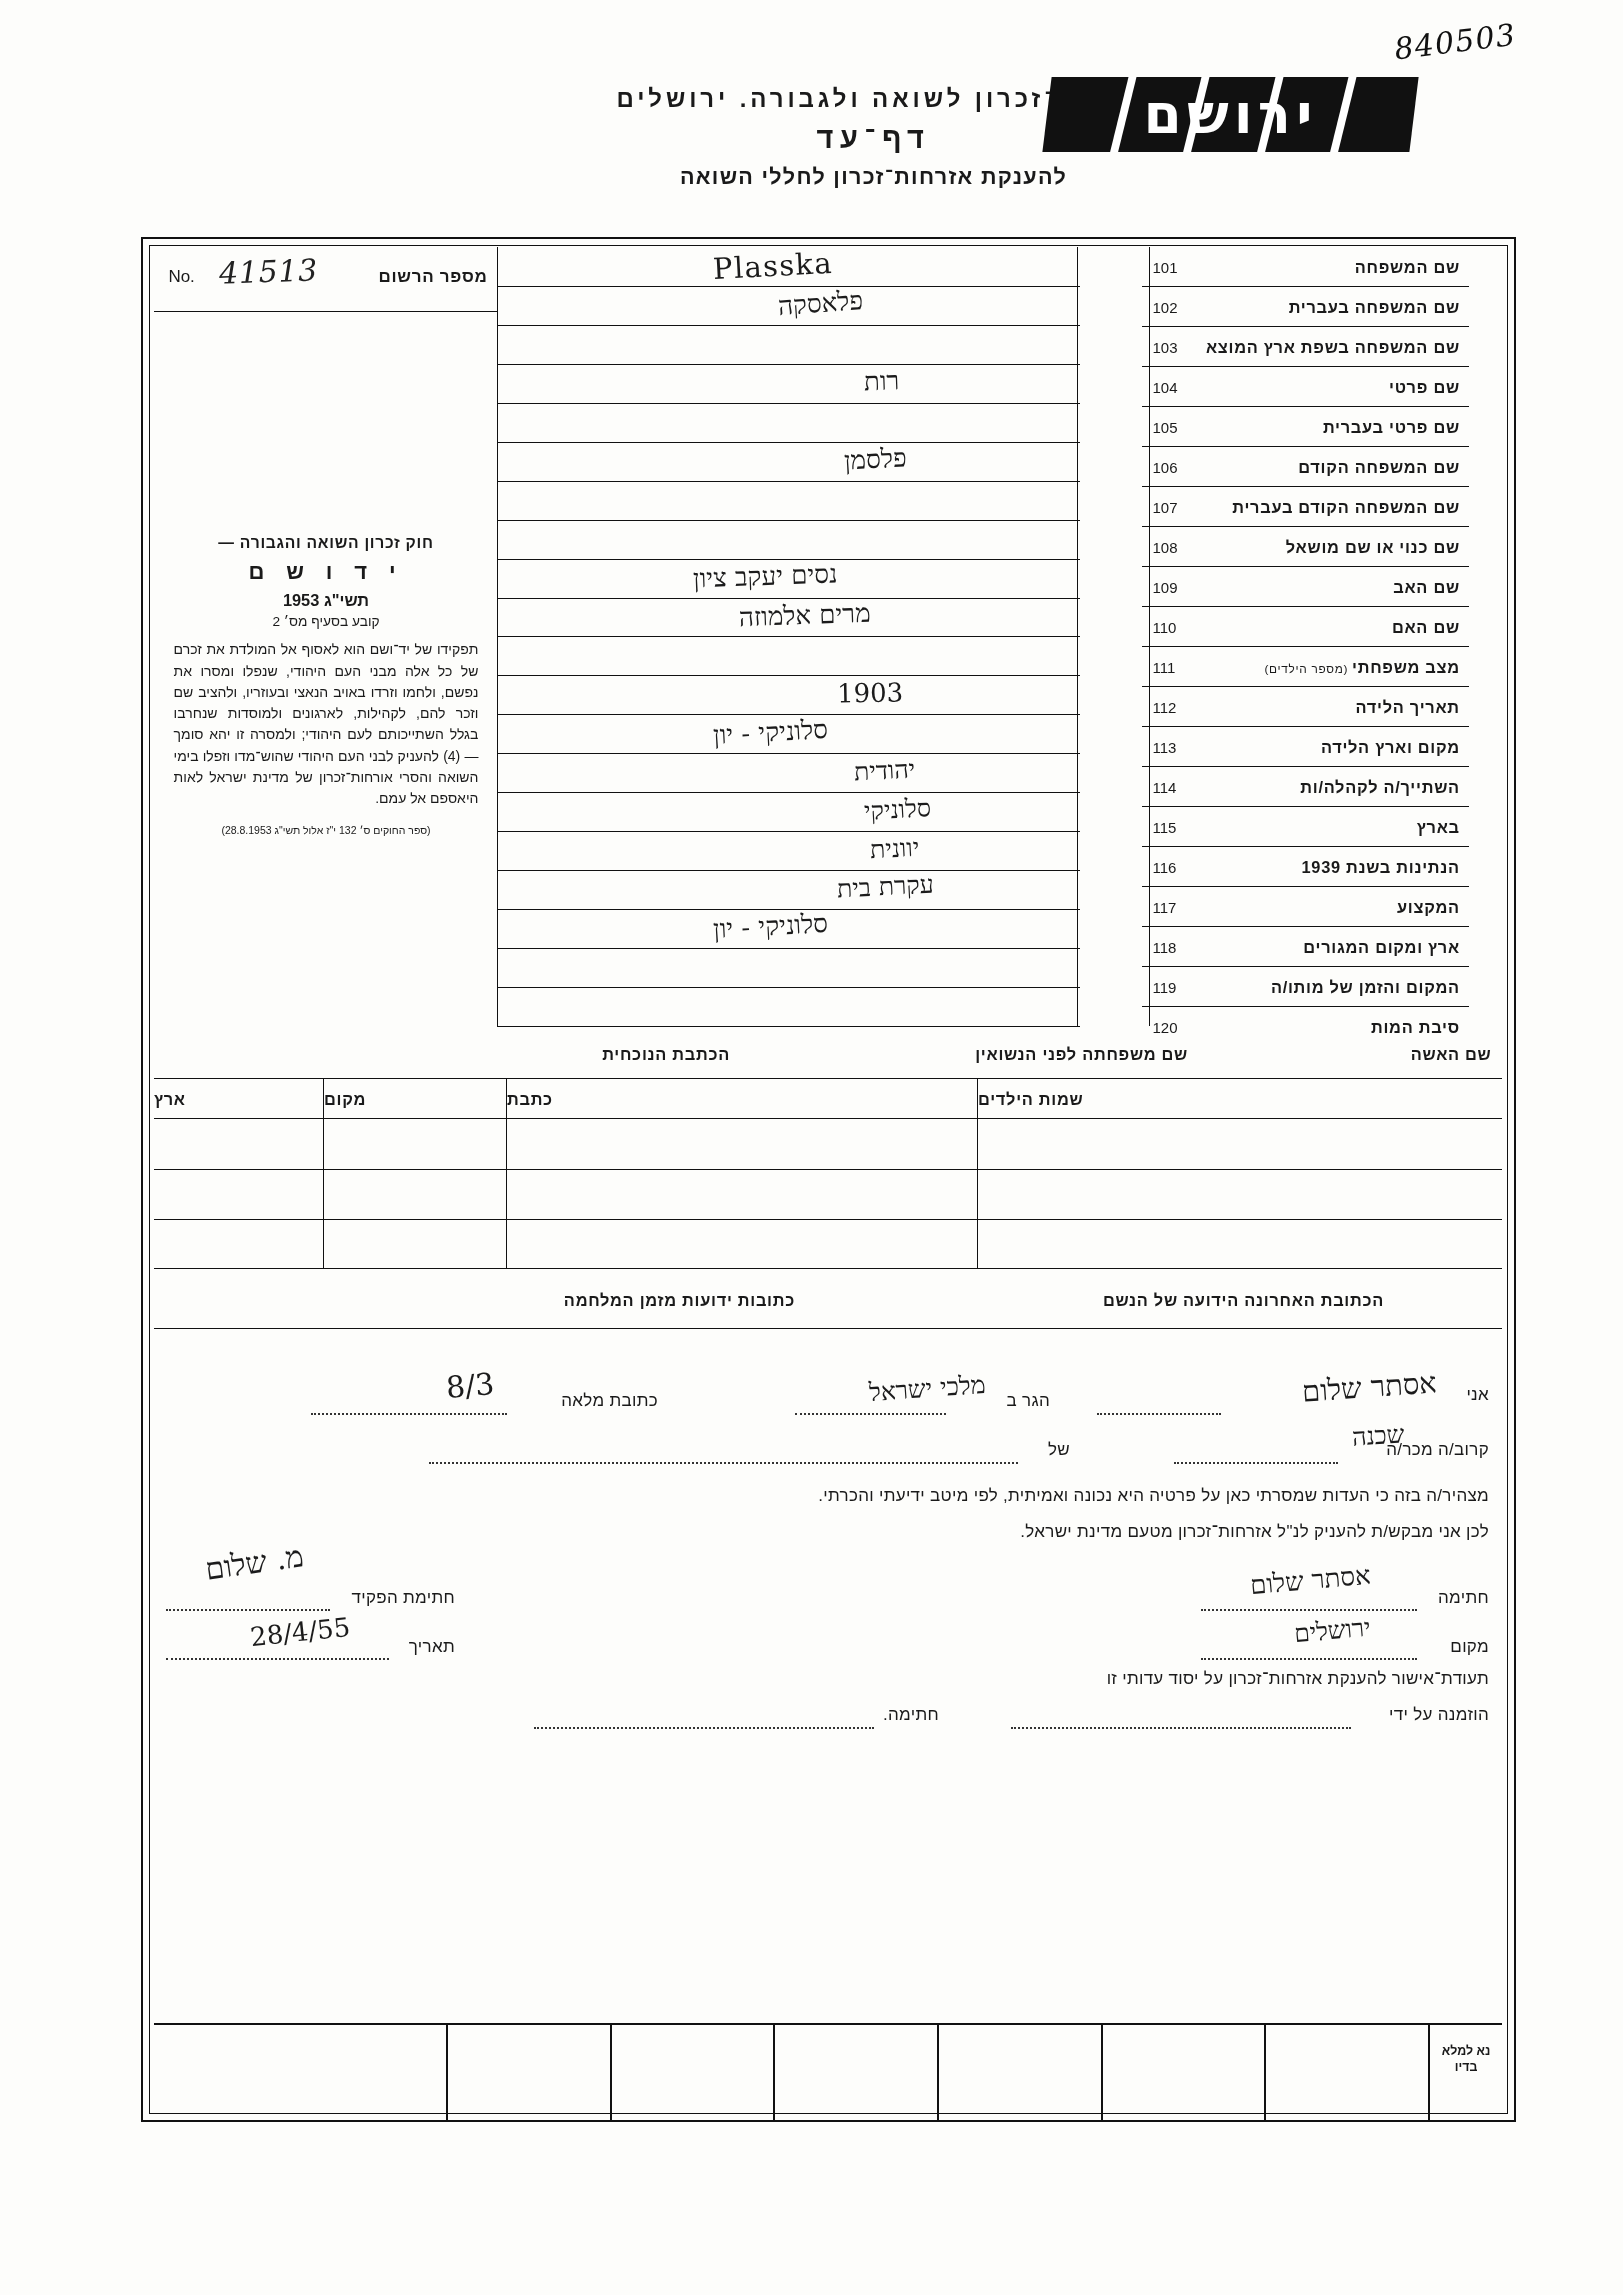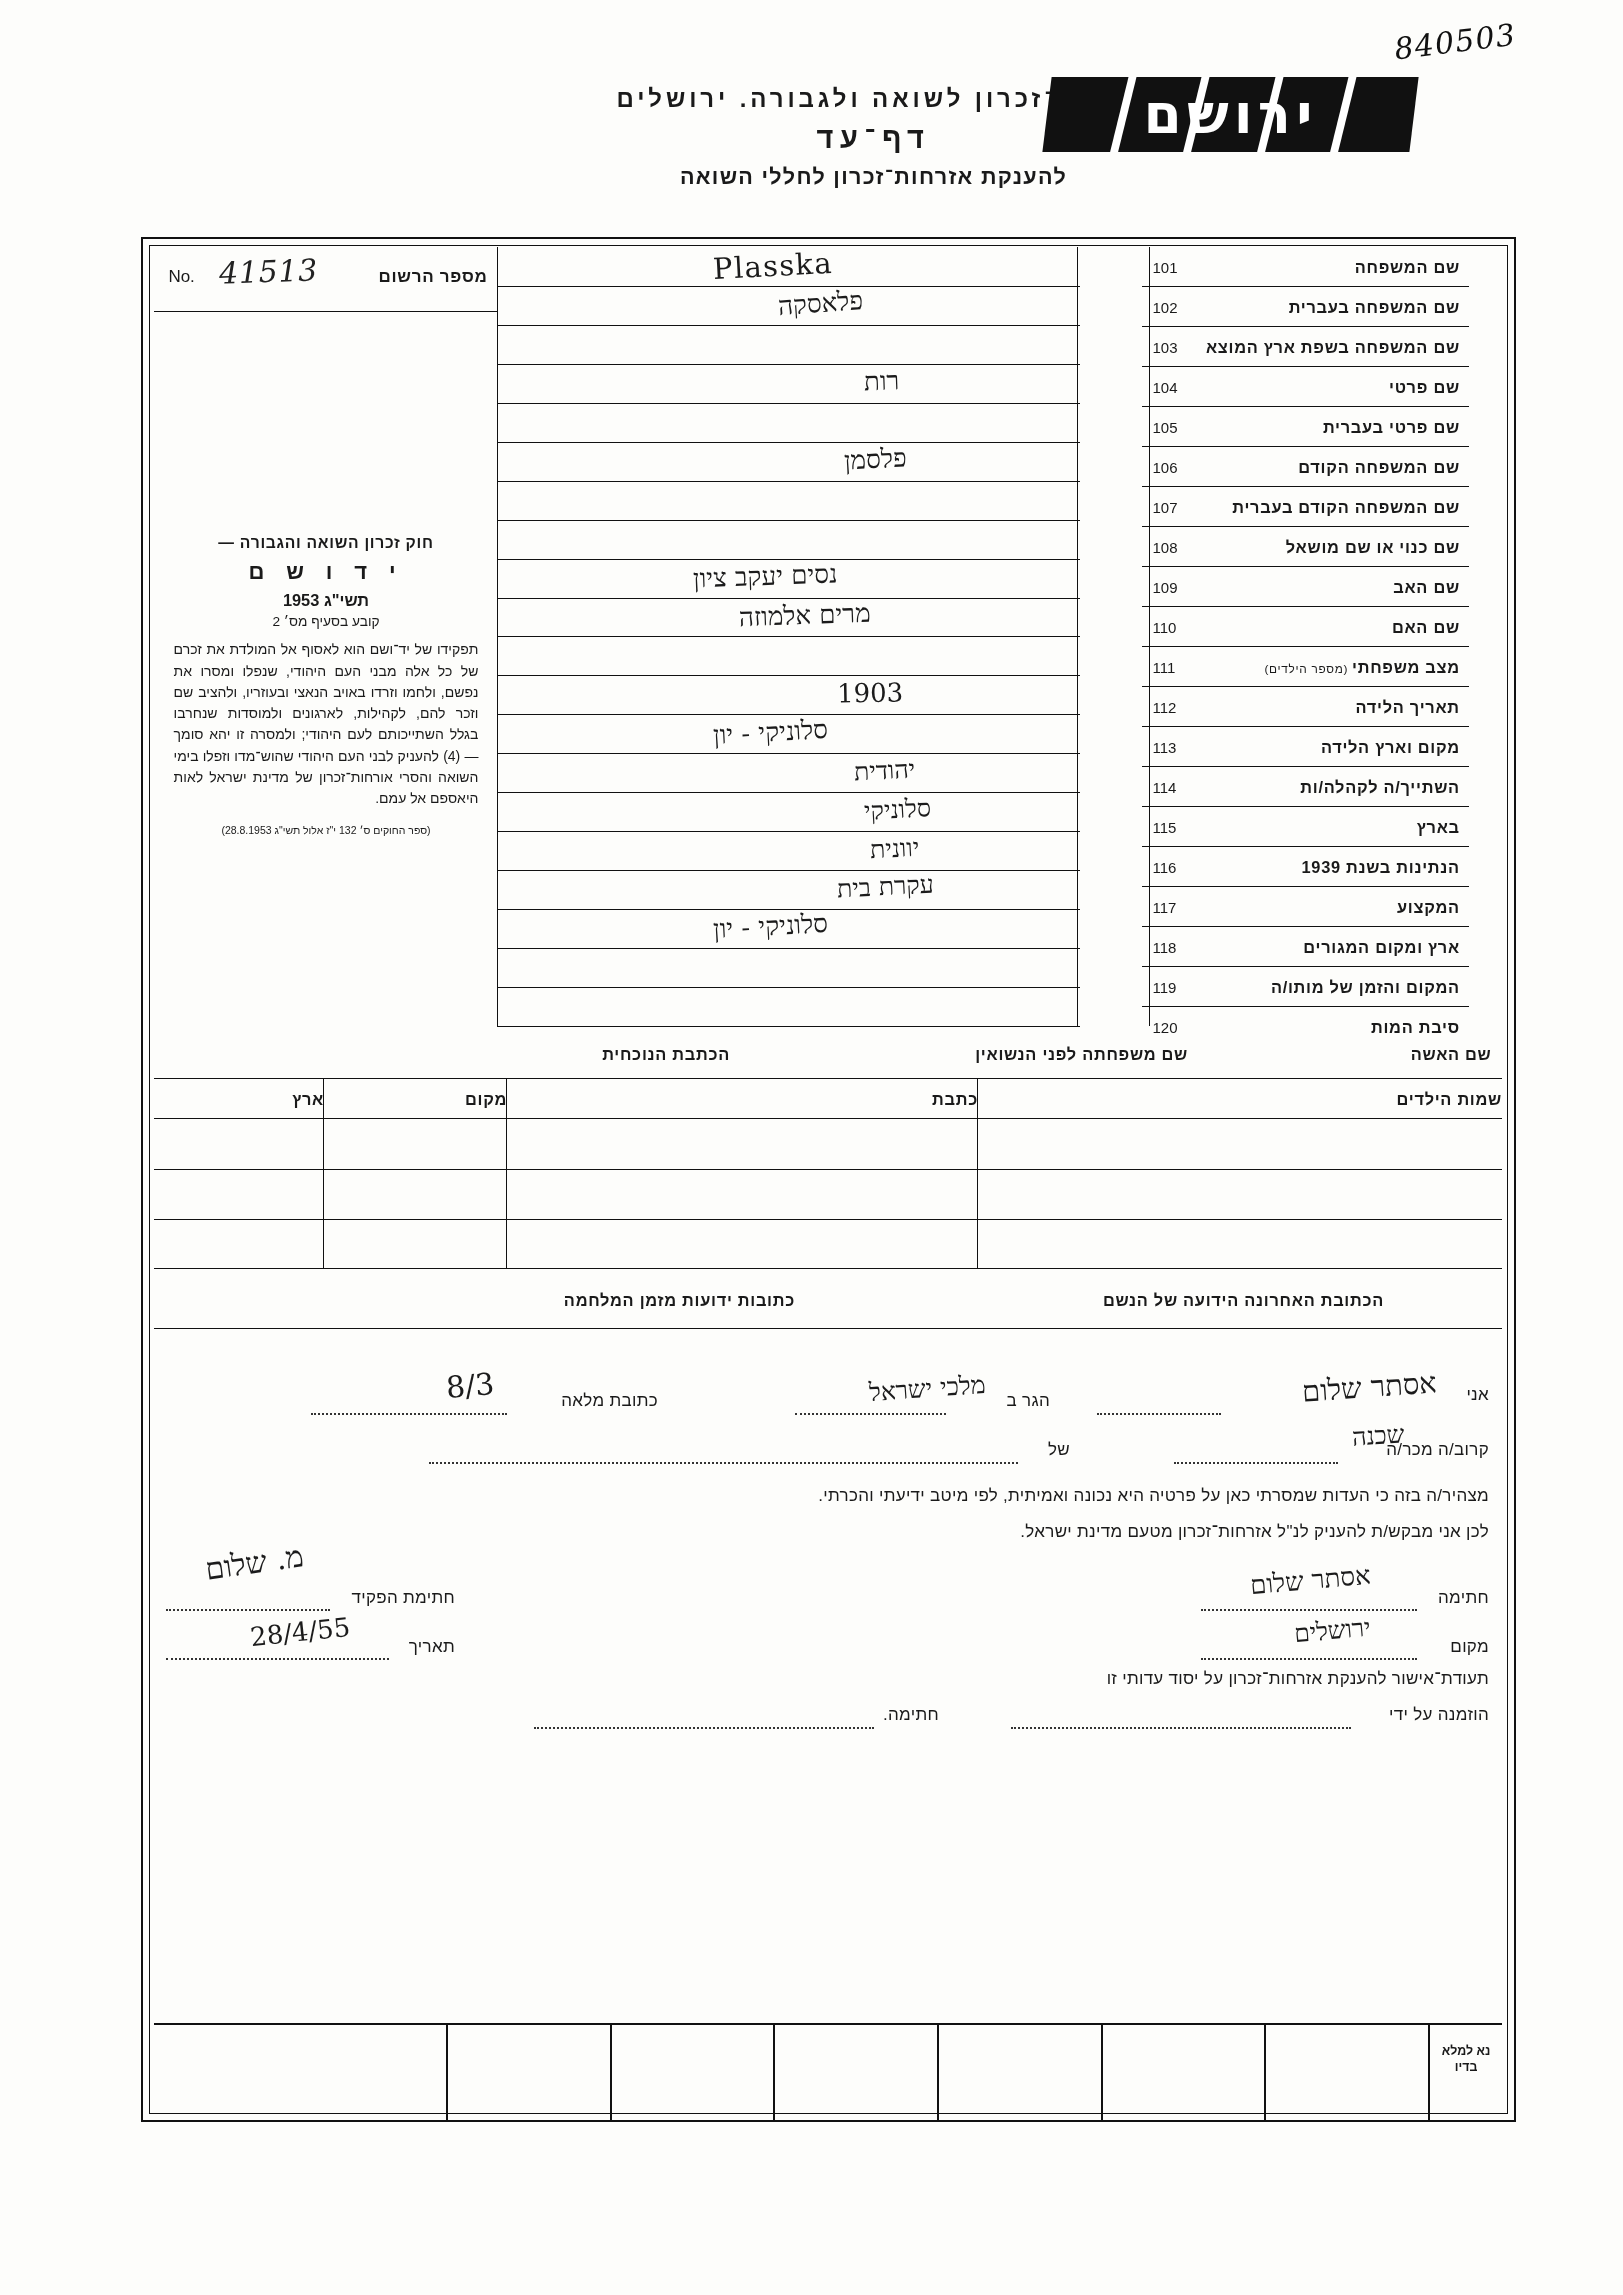--- a/index.html
+++ b/index.html
@@ -270,21 +270,21 @@
     top: 0; left: 0; right: 0;
     height: 39px;
     border-bottom: 1.3px solid #111;
   }
   .ch-head-cell {
     position: absolute;
     top: 10.5px;
     font-size: 16.4px;
     font-weight: bold;
     letter-spacing: 0.7px;
-    text-align: right;
+    text-align: left;
   }
   .ch-vline { position: absolute; width: 1.3px; background: #111; top: 0; bottom: 0; }
   .ch-hline { position: absolute; height: 1.3px; background: #111; left: 0; right: 0; }
 
   
   #addr-band {
     top: 1269px; left: 154px;
     width: 1348px; height: 60px;
     border-bottom: 1.3px solid #111;
     box-sizing: border-box;

